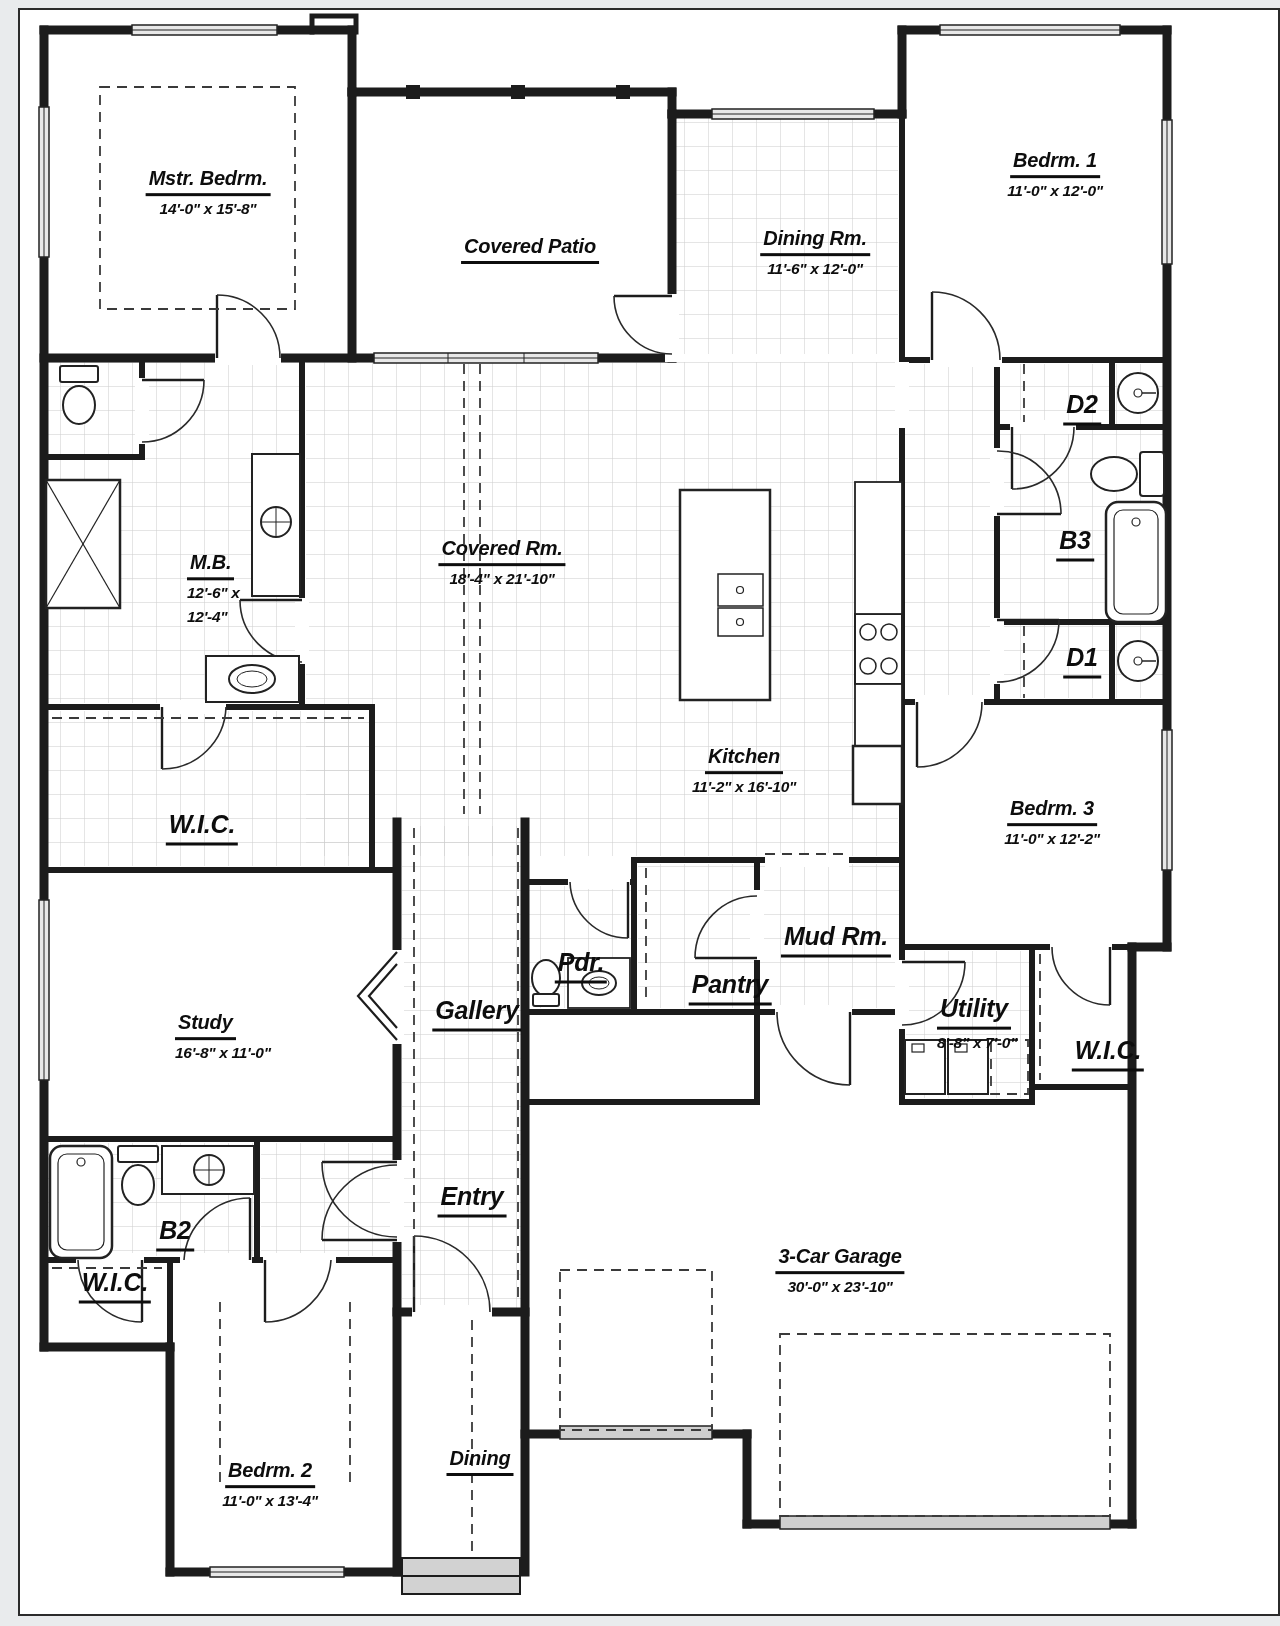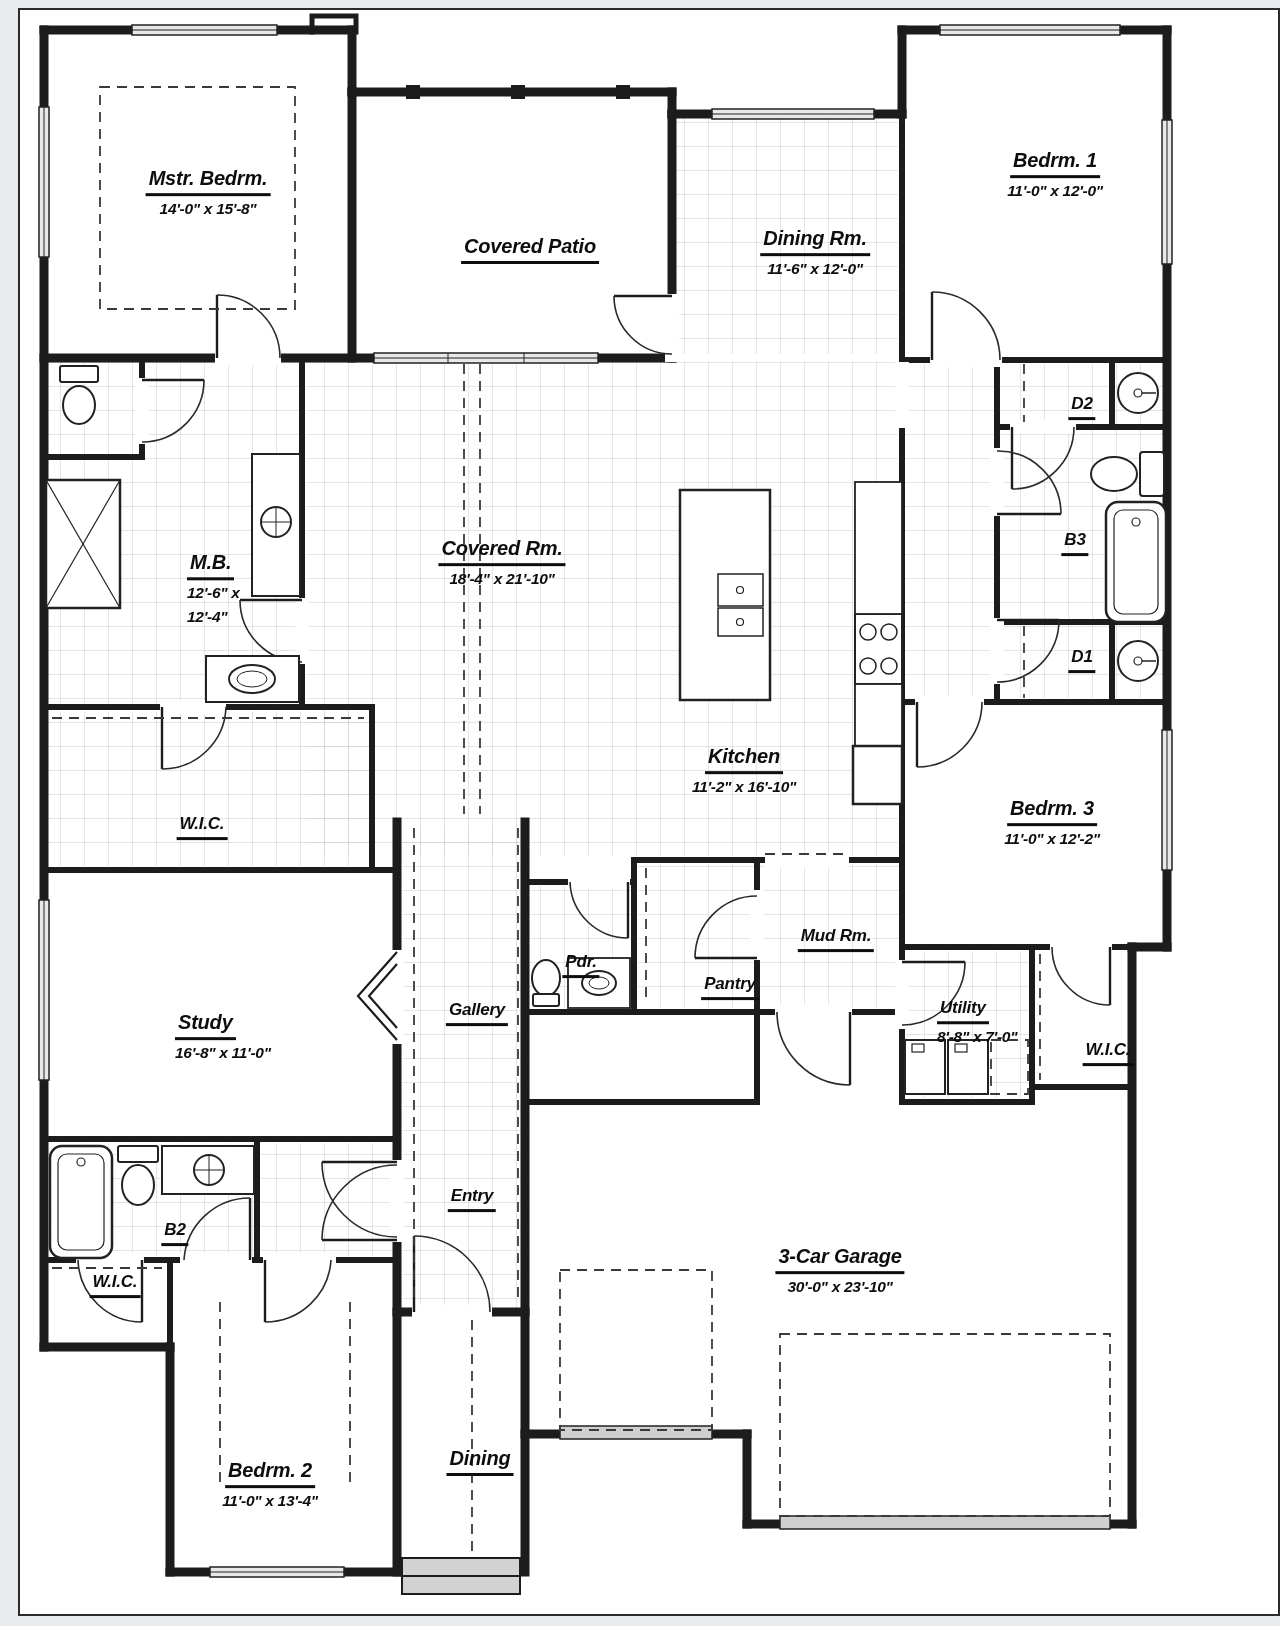--- a/index.html
+++ b/index.html
@@ -3,21 +3,21 @@
 <meta charset="utf-8">
 <style>
   html,body{margin:0;padding:0;background:#e9ebed;font-family:"Liberation Sans",sans-serif;}
   #stage{position:relative;width:1280px;height:1626px;background:#e9ebed;overflow:hidden;margin-left:10px;}
   #sheet{position:absolute;left:8px;top:8px;width:1262px;height:1608px;background:#ffffff;border:2px solid #2b2b2b;box-sizing:border-box;}
   svg{position:absolute;left:0;top:0;}
   .room-label{position:absolute;transform:translate(-50%,-50%);text-align:center;color:#0d0d0d;
     font-style:italic;font-weight:bold;white-space:nowrap;line-height:1.4;z-index:5;}
   .room-label .rname{font-size:20px;display:inline-block;border-bottom:3px solid #0d0d0d;padding:0 3px 1px 3px;letter-spacing:-0.2px;}
   .room-label .rdim{font-size:15.5px;letter-spacing:-0.3px;margin-top:2px;}
-  .room-label.small .rname{font-size:17px;}
+  .room-label.small .rname{font-size:25px;}
   .room-label.leftal{transform:translate(0,-50%);text-align:left;}
 </style>
 </head>
 <body>
 
 <div id="stage">
   <div id="sheet">
 
   <svg width="1262" height="1608" viewBox="8 8 1262 1608">
     <defs>

